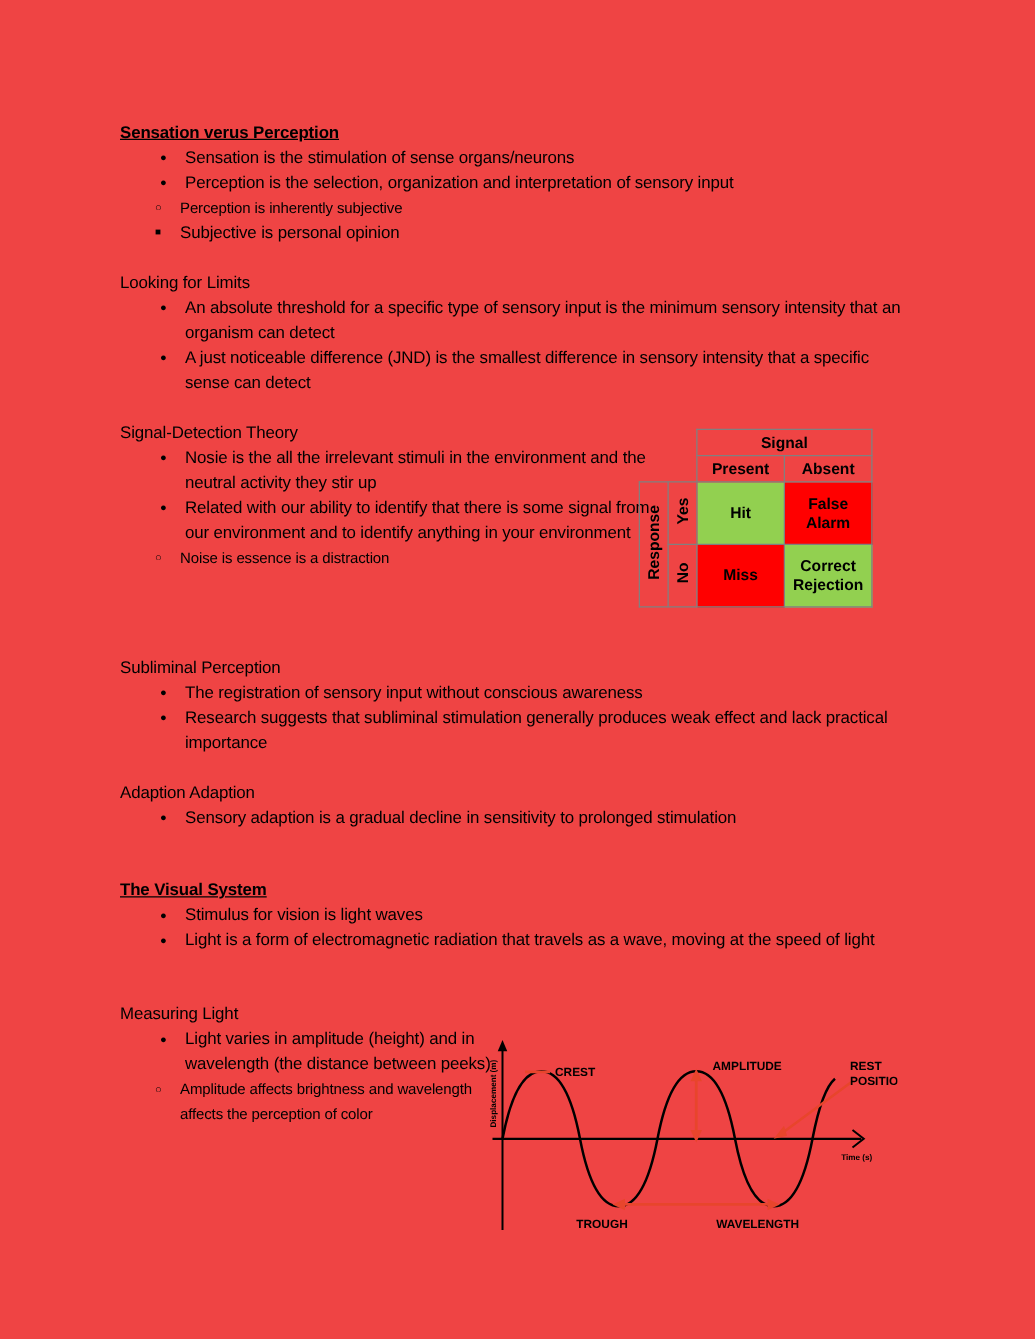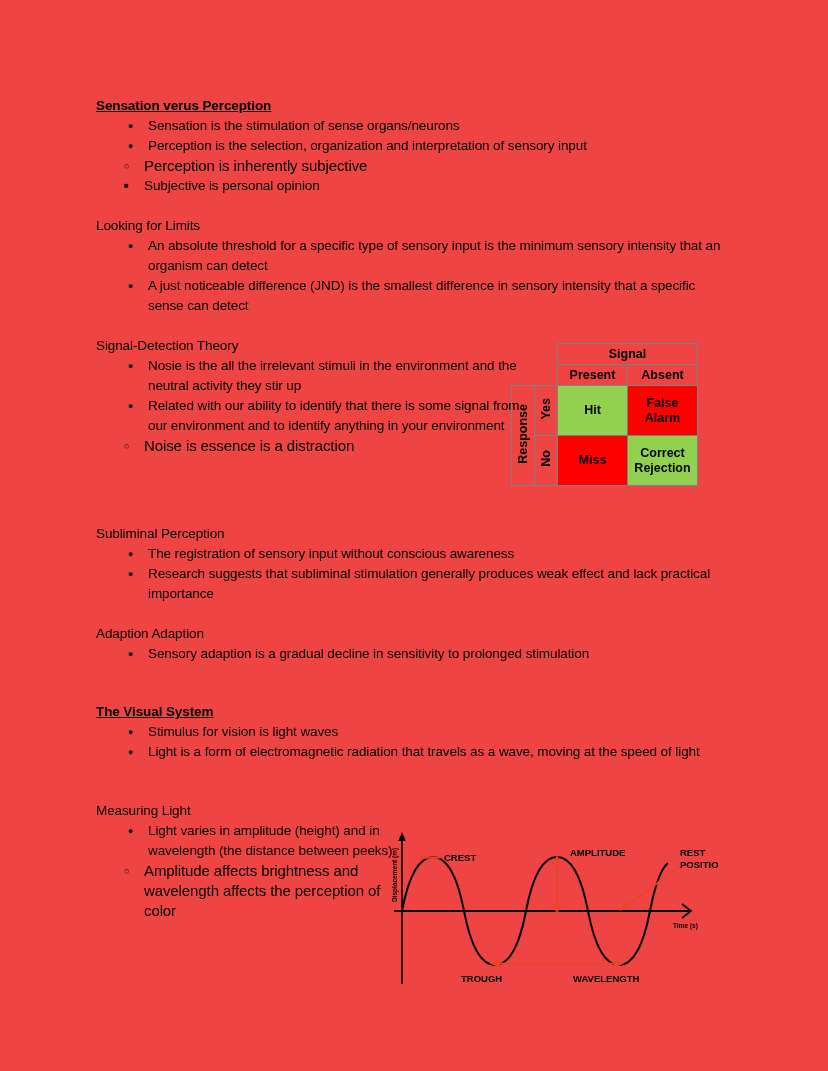--- a/index.html
+++ b/index.html
@@ -60,21 +60,21 @@
     content: "\25CF";
     position: absolute;
     left: 6px;
     font-size: 9px;
     line-height: 20px;
   }
   ul.l2 > li {
     position: relative;
     padding-left: 26px;
     margin-left: 22px;
-    font-size: 15px;
+    font-size: 12px;
     line-height: 20px;
     letter-spacing: -0.1px;
   }
   ul.l2 > li > .bt::before {
     content: "\25CB";
     position: absolute;
     left: 6px;
     font-size: 9px;
     line-height: 20px;
   }

